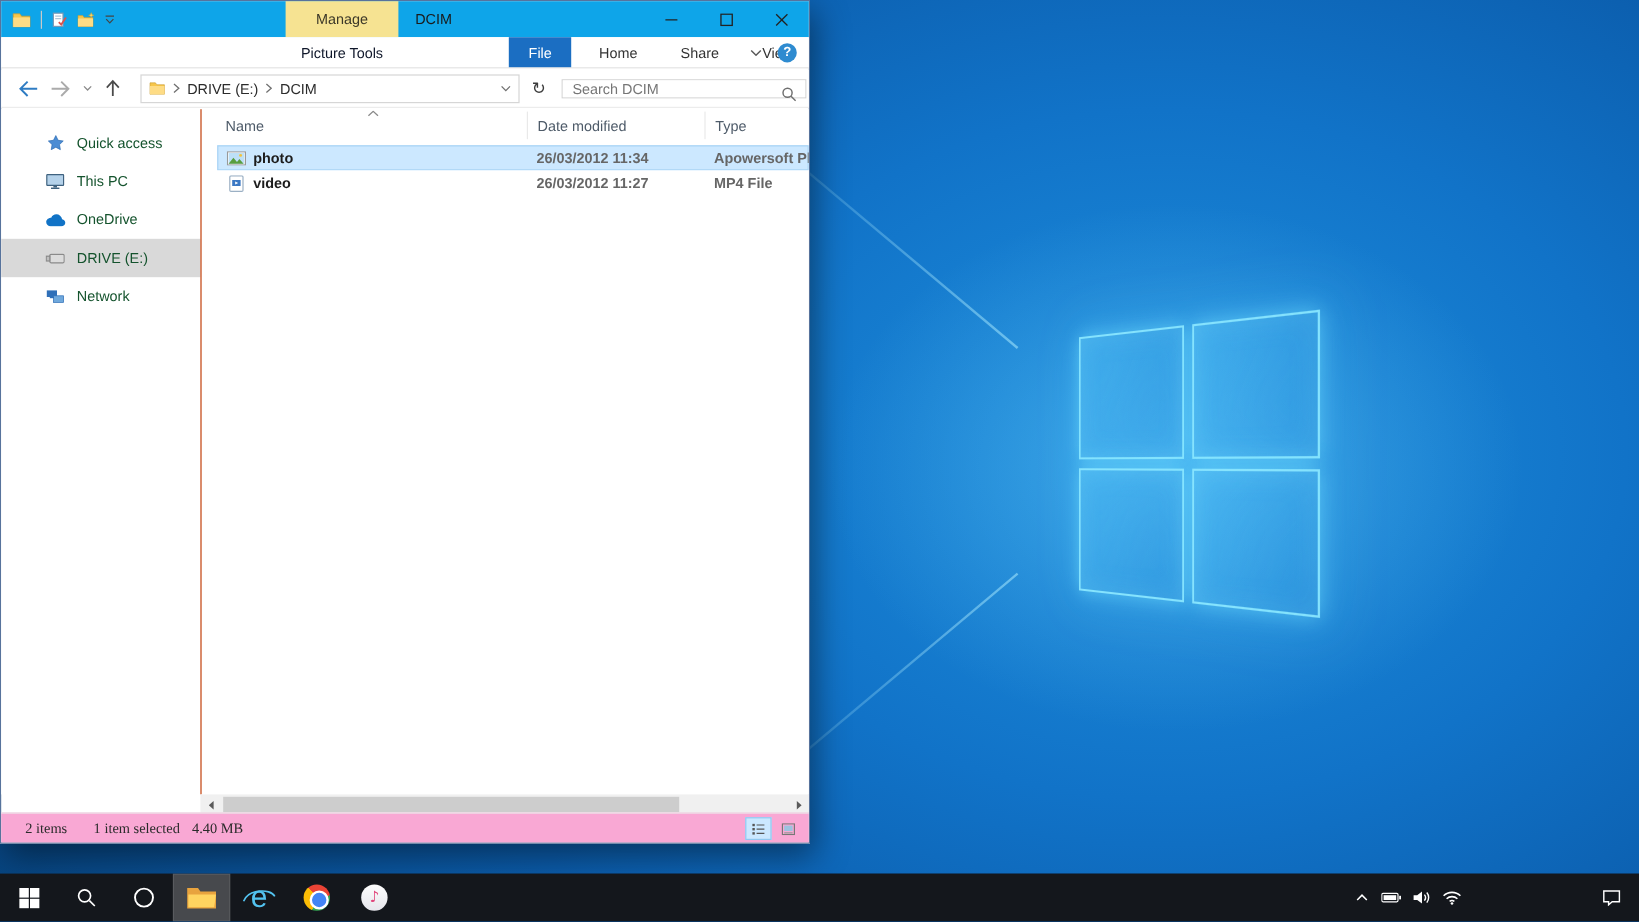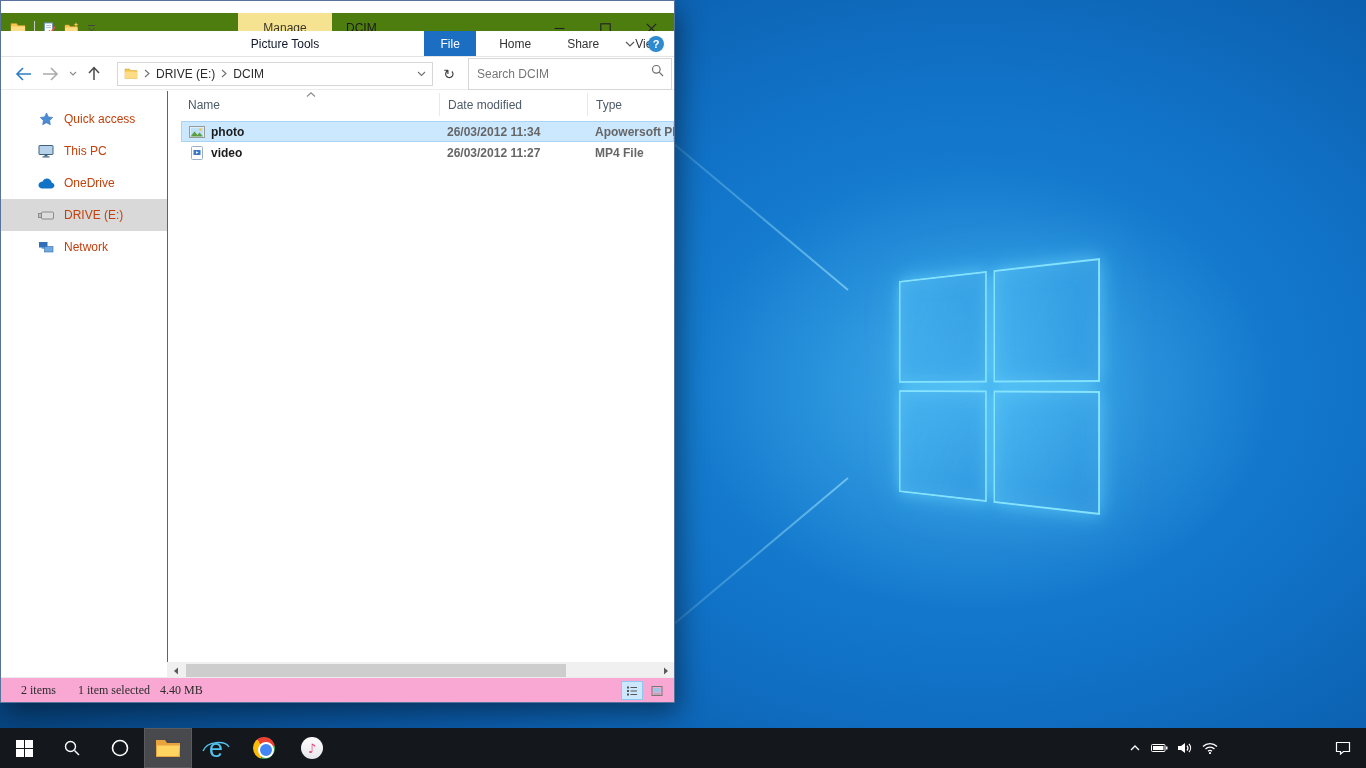--- a/index.html
+++ b/index.html
@@ -21,21 +21,21 @@
     display:grid; grid-template-columns:1fr 1fr; grid-template-rows:1fr 1fr; gap:9px;
     filter: drop-shadow(0 0 22px rgba(90,200,255,.55)); }
   .win-pane { background: linear-gradient(115deg, rgba(80,190,245,.42), rgba(35,135,215,.18));
     border:2px solid rgba(140,232,255,.92);
     box-shadow: 0 0 18px rgba(110,220,255,.6), inset 0 0 26px rgba(140,230,255,.22); }
 
   
   .explorer-window { position:absolute; left:0; top:0; width:675px; height:703px; background:#fff;
     border:1px solid #57739c; box-shadow: 4px 10px 26px rgba(0,0,0,.45); z-index:2; }
 
-  .titlebar { position:absolute; top:12px; left:0; right:0; height:30px; background:#4d7c0f; display:flex; align-items:center; }
+  .titlebar { position:absolute; top:0; left:0; right:0; height:30px; background:#0ea5e9; display:flex; align-items:center; }
   .qat { display:flex; align-items:center; gap:8px; padding-left:9px; }
   .qat-sep { width:1px; height:15px; background:#c9c9c9; }
   .qat-ic { display:flex; align-items:center; }
   .manage-block { position:absolute; left:237px; top:0; width:94px; height:30px; background:#f6e392;
     display:flex; align-items:center; justify-content:center; color:#3c3828; }
   .window-title { position:absolute; left:345px; top:0; height:30px; display:flex; align-items:center; color:#1a1a1a; }
   .win-controls { position:absolute; right:0; top:0; display:flex; }
   .win-btn { width:46px; height:30px; display:flex; align-items:center; justify-content:center; }
 
   .tabrow { position:absolute; top:30px; left:0; right:0; height:26px; background:#fff; border-bottom:1px solid #e4e4e4;
@@ -52,29 +52,29 @@
 
   .addrrow { position:absolute; top:57px; left:0; right:0; height:32px; background:#fff; border-bottom:1px solid #ececec;
     display:flex; align-items:center; padding-left:14px; }
   .nav-ic { display:flex; align-items:center; justify-content:center; margin-right:10px; }
   .addr-box { margin-left:6px; width:316px; height:24px; border:1px solid #d6d6d6; display:flex; align-items:center;
     padding:0 6px; gap:6px; background:#fff; }
   .crumb { color:#2b2b2b; white-space:nowrap; }
   .flex-sp { flex:1; }
   .refresh-btn { margin-left:6px; width:20px; text-align:center; color:#3c3c3c; font-size:14px;
     font-family:"DejaVu Sans",sans-serif; }
-  .search-box { margin-left:9px; width:204px; height:32px; border:1px solid #d6d6d6; position:relative; }
+  .search-box { margin-left:9px; width:204px; height:16px; border:1px solid #d6d6d6; position:relative; }
   .search-box input { width:100%; height:100%; border:none; outline:none; padding:0 26px 0 8px; font-size:12px;
     font-family:"Liberation Sans",sans-serif; color:#444; }
   .search-box input::placeholder { color:#767676; }
   .search-glyph { position:absolute; right:7px; top:5px; }
 
   .main { position:absolute; top:90px; left:0; width:100%; height:571px; display:flex; background:#fff; }
   .sidebar { width:166px; padding-top:12px; flex:none; }
-  .side-item { height:32px; display:flex; align-items:center; padding-left:36px; gap:9px; color:#c2410c; }
+  .side-item { height:32px; display:flex; align-items:center; padding-left:36px; gap:9px; color:#14532d; }
   .side-item.selected { background:#d9d9d9; }
   .side-icon { width:18px; display:flex; justify-content:center; }
 
   .content { flex:1; position:relative; border-left:1px solid #c2410c; overflow:hidden; }
   .sort-caret { position:absolute; left:138px; top:1px; }
   .list-header { position:absolute; top:2px; left:0; right:0; height:23px; display:flex; color:#4e5b69; }
   .col { display:flex; align-items:center; border-right:1px solid #e9e9e9; }
   .col-name { width:272px; padding-left:20px; }
   .col-date { width:148px; padding-left:8px; }
   .col-type { flex:1; padding-left:8px; border-right:none; }

